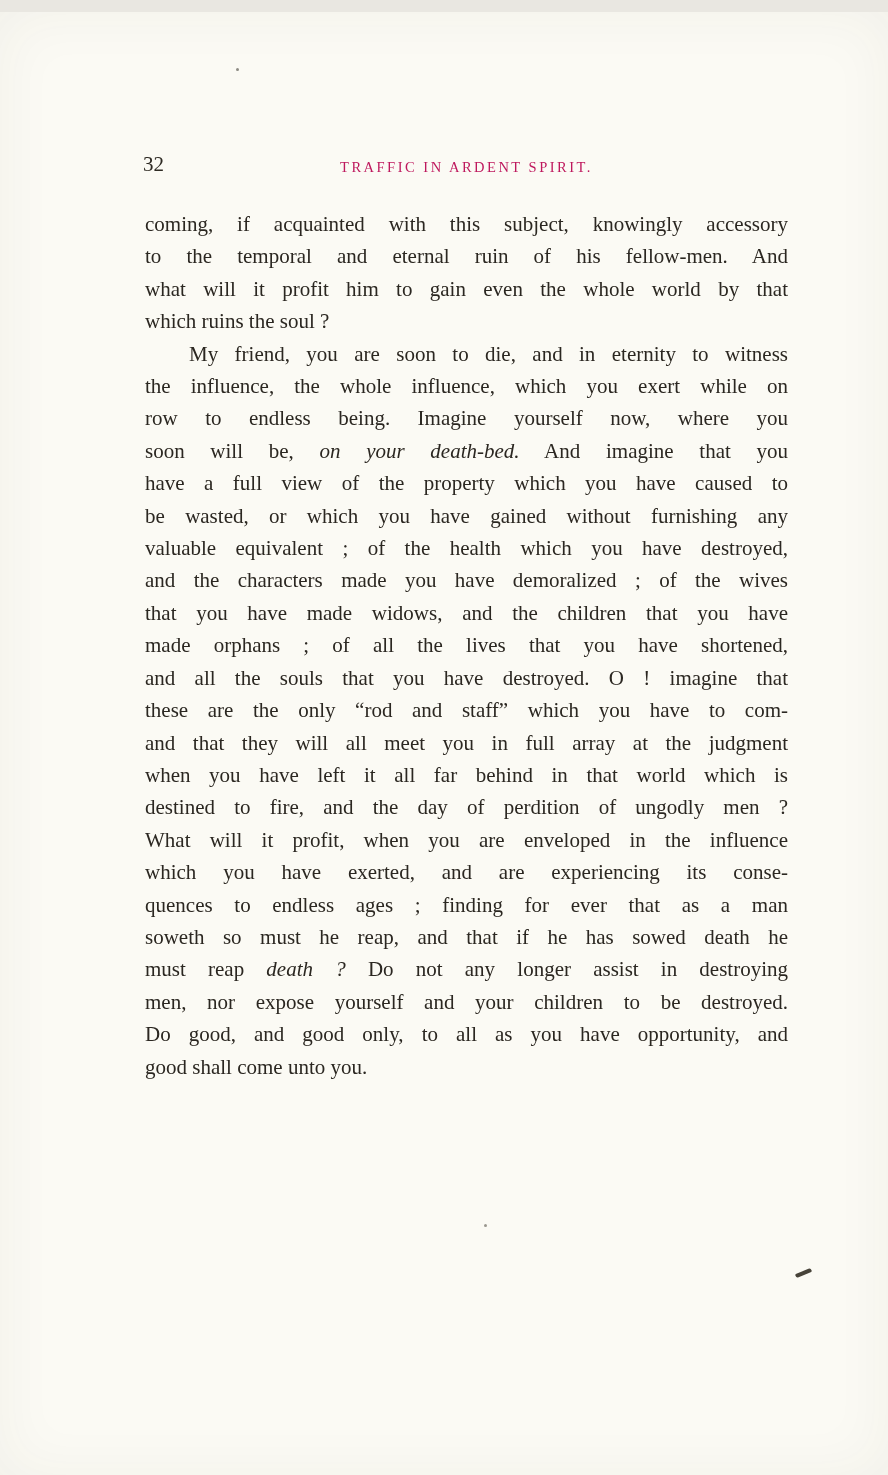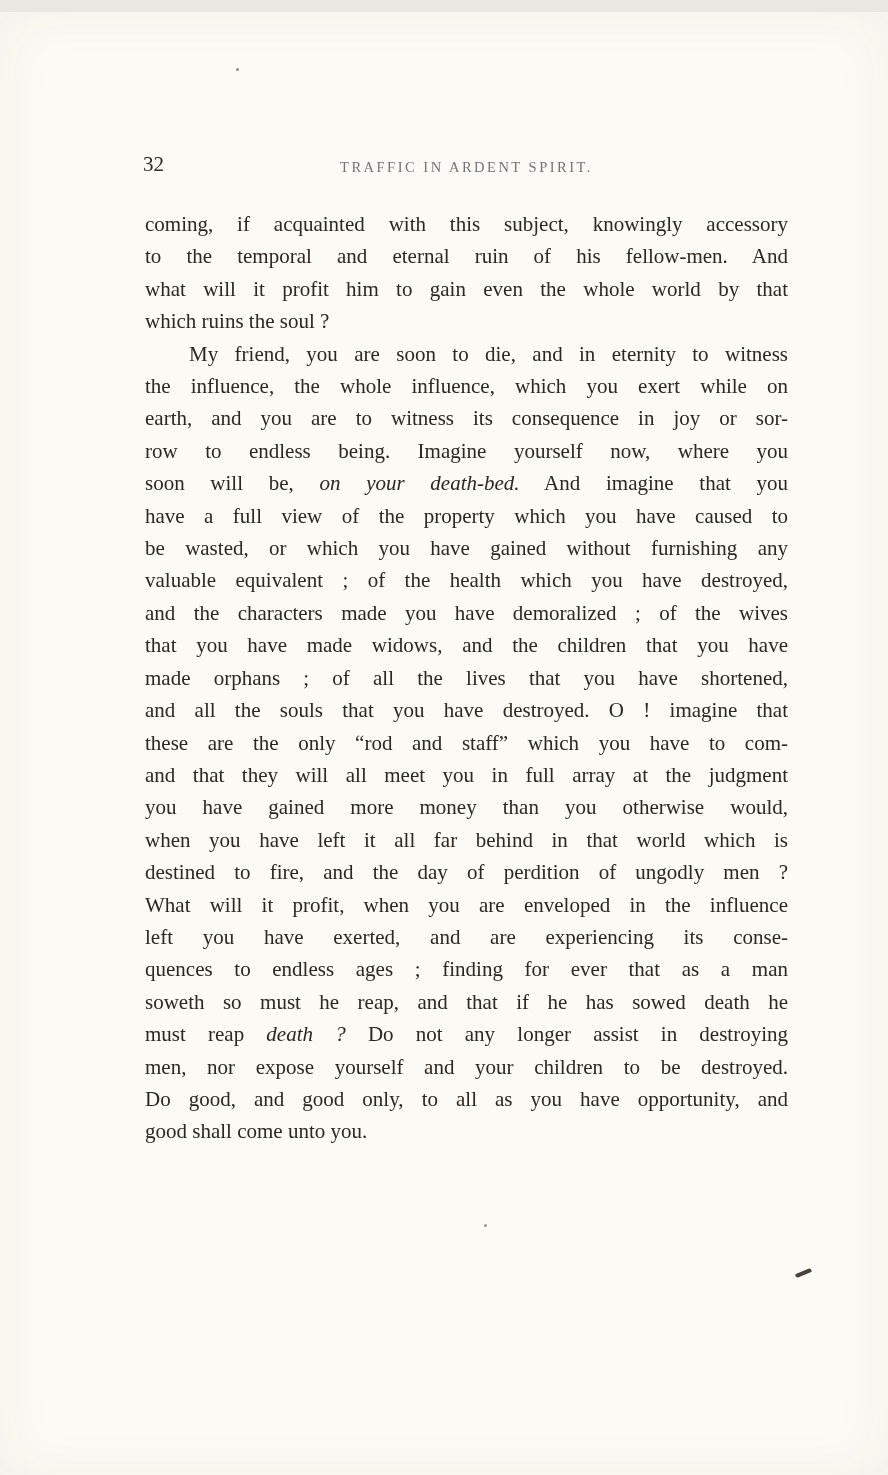--- a/index.html
+++ b/index.html
@@ -26,21 +26,21 @@
     color: #2e2a23;
   }
   .running-head {
     position: absolute;
     top: 147px;
     left: 145px;
     width: 643px;
     text-align: center;
     font-size: 14.5px;
     letter-spacing: 2.5px;
-    color: #737373;
+    color: #be185d;
     font-weight: 400;
   }
   .text-block {
     position: absolute;
     top: 196px;
     left: 145px;
     width: 643px;
     font-size: 21px;
     line-height: 32.4px;
   }
@@ -100,37 +100,35 @@
   <div class="text-block">
       <div class="paragraph">
         <div class="line"><span>coming, if acquainted with this subject, knowingly accessory</span></div>
         <div class="line"><span>to the temporal and eternal ruin of his fellow-men. And</span></div>
         <div class="line"><span>what will it profit him to gain even the whole world by that</span></div>
         <div class="line last"><span>which ruins the soul ?</span></div>
       </div>
       <div class="paragraph">
         <div class="line indent"><span>My friend, you are soon to die, and in eternity to witness</span></div>
         <div class="line"><span>the influence, the whole influence, which you exert while on</span></div>
-        <div class="line"><span>earth, and you are to witness its consequence in joy or sor-</span></div>
         <div class="line"><span>row to endless being. Imagine yourself now, where you</span></div>
         <div class="line"><span>soon will be, </span><em>on your death-bed.</em><span> And imagine that you</span></div>
         <div class="line"><span>have a full view of the property which you have caused to</span></div>
         <div class="line"><span>be wasted, or which you have gained without furnishing any</span></div>
         <div class="line"><span>valuable equivalent ; of the health which you have destroyed,</span></div>
         <div class="line"><span>and the characters made you have demoralized ; of the wives</span></div>
         <div class="line"><span>that you have made widows, and the children that you have</span></div>
         <div class="line"><span>made orphans ; of all the lives that you have shortened,</span></div>
         <div class="line"><span>and all the souls that you have destroyed. O ! imagine that</span></div>
         <div class="line"><span>these are the only “rod and staff” which you have to com-</span></div>
         <div class="line"><span>and that they will all meet you in full array at the judgment</span></div>
-        <div class="line"><span>you have gained more money than you otherwise would,</span></div>
         <div class="line"><span>when you have left it all far behind in that world which is</span></div>
         <div class="line"><span>destined to fire, and the day of perdition of ungodly men ?</span></div>
         <div class="line"><span>What will it profit, when you are enveloped in the influence</span></div>
-        <div class="line"><span>left you have exerted, and are experiencing its conse-</span></div>
+        <div class="line"><span>which you have exerted, and are experiencing its conse-</span></div>
         <div class="line"><span>quences to endless ages ; finding for ever that as a man</span></div>
         <div class="line"><span>soweth so must he reap, and that if he has sowed death he</span></div>
         <div class="line"><span>must reap </span><em>death ?</em><span> Do not any longer assist in destroying</span></div>
         <div class="line"><span>men, nor expose yourself and your children to be destroyed.</span></div>
         <div class="line"><span>Do good, and good only, to all as you have opportunity, and</span></div>
         <div class="line last"><span>good shall come unto you.</span></div>
       </div>
     </div>
 
   <div class="speck-2"></div>

